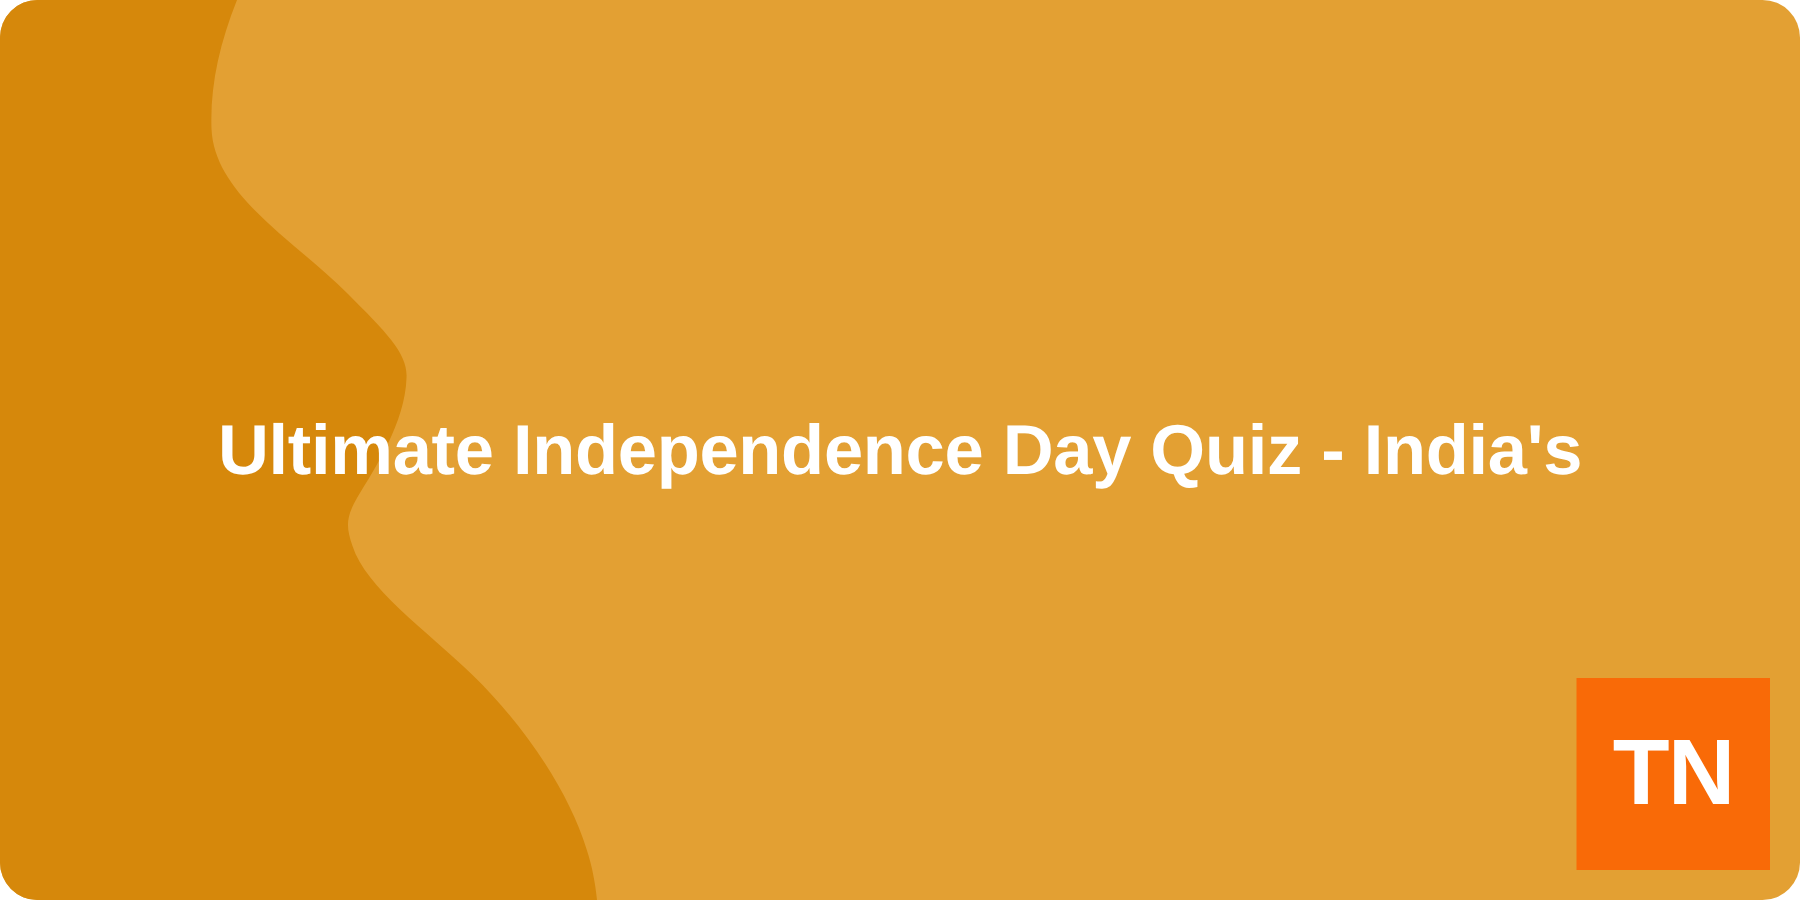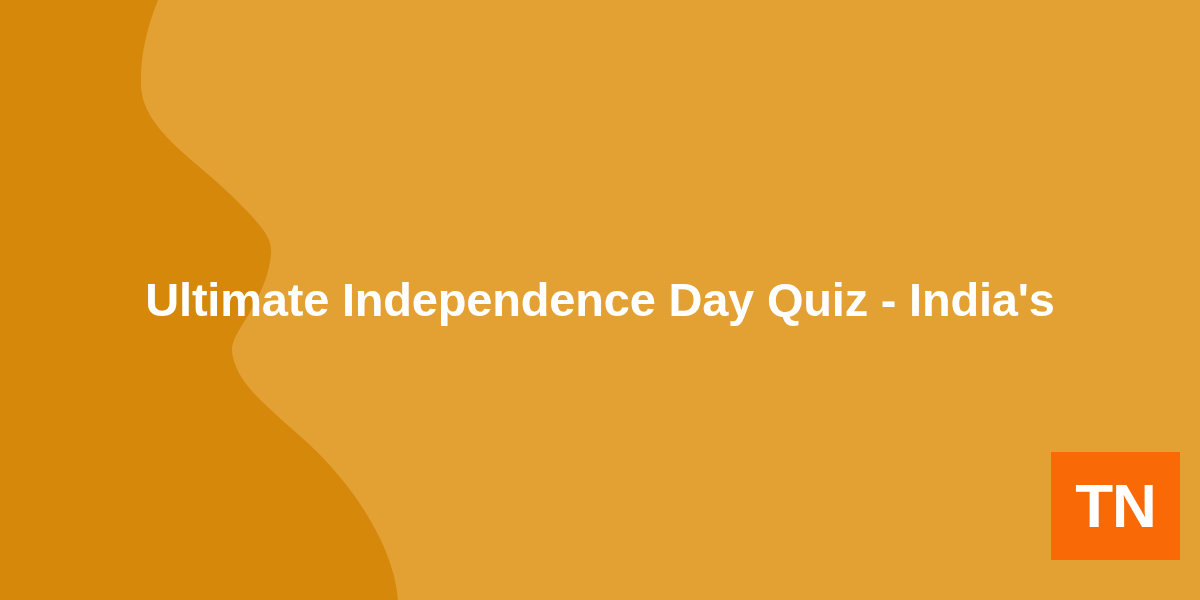--- a/index.html
+++ b/index.html
@@ -13,20 +13,21 @@
     overflow: hidden;
     font-family: "Liberation Sans", "DejaVu Sans", sans-serif;
   }
 
   #banner {
     position: relative;
     width: 1200px;
     height: 600px;
     overflow: hidden;
     background: #e3a033;
+    border-radius: 25px;
   }
 
   
   #wave-layer {
     position: absolute;
     left: 0;
     top: 0;
     width: 1200px;
     height: 600px;
     display: block;
@@ -55,21 +56,21 @@
     text-align: center;
     white-space: nowrap;
   }
 
   
   #brand-logo {
     position: absolute;
     left: 1051px;
     top: 452px;
     width: 129px;
-    height: 108px;
+    height: 128px;
     background: #f96a07;
     display: flex;
     align-items: center;
     justify-content: center;
   }
   #brand-logo-text {
     color: #ffffff;
     font-size: 62px;
     font-weight: 700;
     line-height: 62px;

